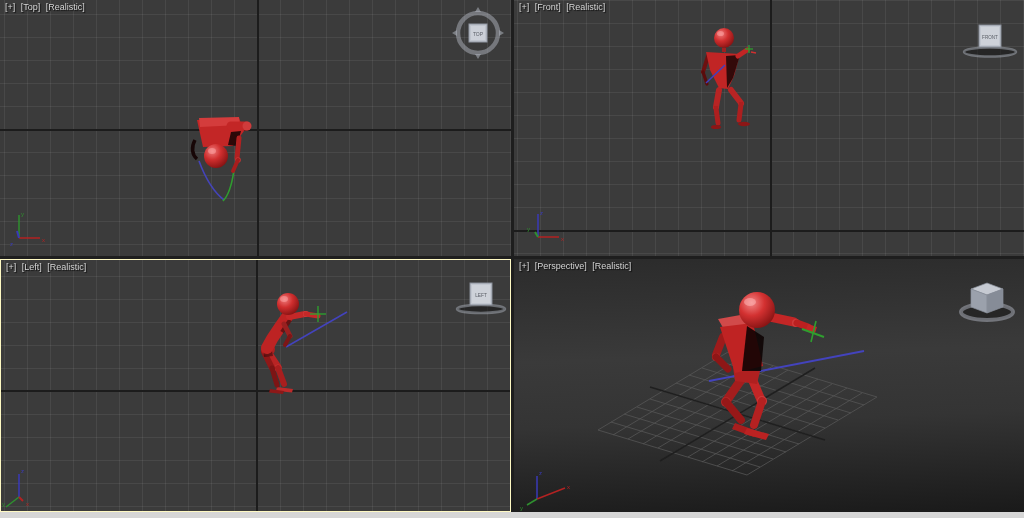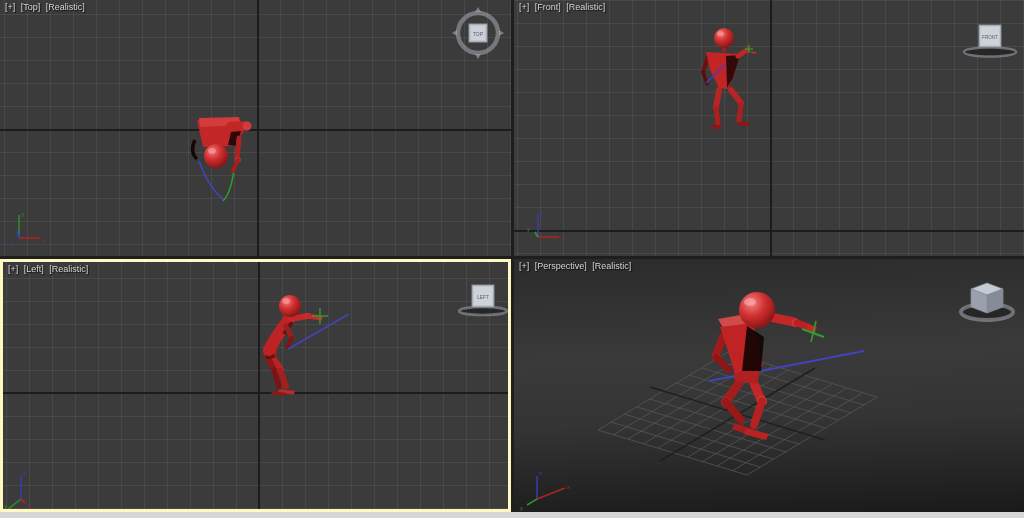--- a/index.html
+++ b/index.html
@@ -1,21 +1,21 @@
 <!DOCTYPE html>
 <html><head>
 <meta charset="utf-8">
 <style>
   html,body{margin:0;padding:0;background:#000;}
   .screen{position:relative;width:1024px;height:518px;background:#1e1e1e;overflow:hidden;
           font-family:"Liberation Sans",sans-serif;}
   .vp{position:absolute;background:#3b3b3b;overflow:hidden;}
   .vp-tl{left:0;top:0;width:511px;height:256px;}
   .vp-tr{left:514px;top:0;width:510px;height:256px;}
-  .vp-bl{left:0;top:259px;width:511px;height:253px;border:3px solid #fef9c3;box-sizing:border-box;}
+  .vp-bl{left:0;top:259px;width:511px;height:253px;border:1px solid #fef9c3;box-sizing:border-box;}
   .vp-br{left:514px;top:259px;width:592px;height:253px;
          background:linear-gradient(178deg,#2b2b2b 0%,#3a3a3a 38%,#343434 62%,#191919 100%);}
   .grid{position:absolute;inset:0;
         background-image:linear-gradient(to right,rgba(255,255,255,0.065) 1px,transparent 1px),
                          linear-gradient(to bottom,rgba(255,255,255,0.065) 1px,transparent 1px);
         background-size:23px 23px;}
   .g-tl{background-position:4px 0,0 14px;}
   .g-tr{background-position:3px 0,0 0;}
   .g-bl{background-position:3px 0,0 16px;}
   .ax{position:absolute;background:#1c1c1c;}

